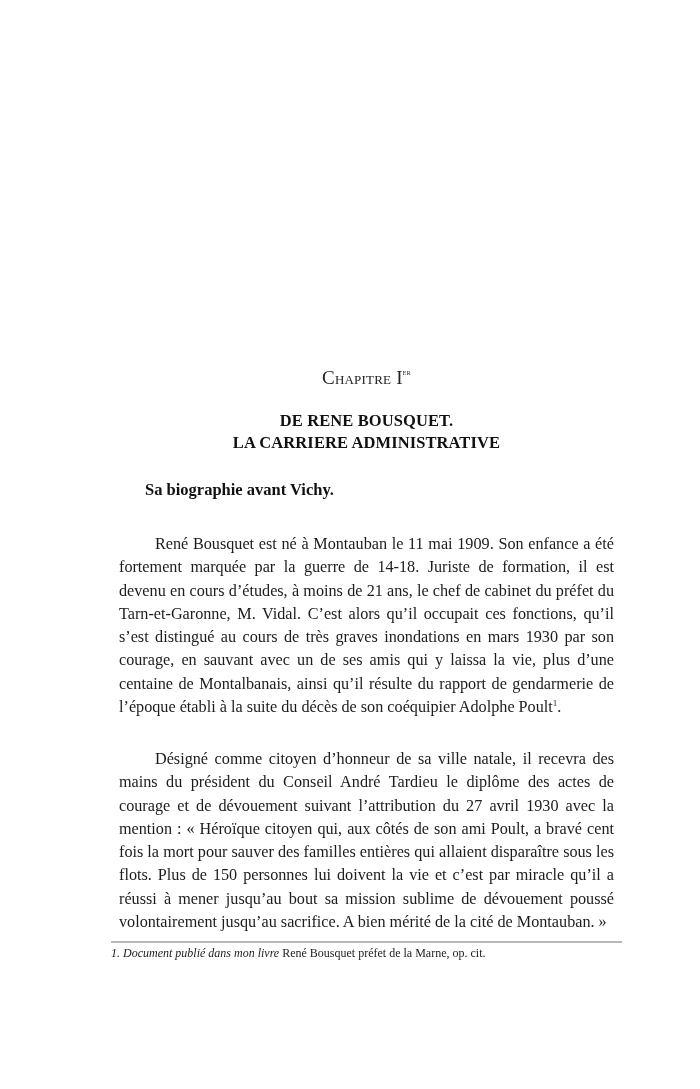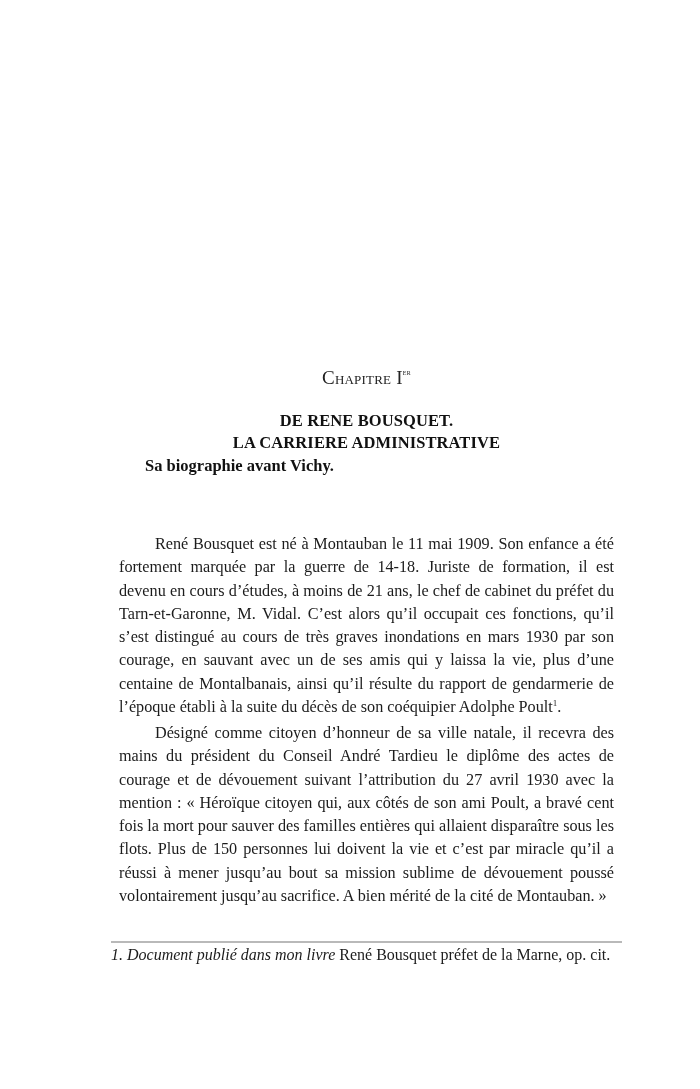--- a/index.html
+++ b/index.html
@@ -10,34 +10,34 @@
     .chapter-label { position: absolute; top: 367px; left: 111px; width: 511px;
                      text-align: center; font-size: 19px; letter-spacing: 0.2px; color: #222; }
     .chapter-label .small-caps { font-variant: small-caps; }
     .chapter-label sup { font-size: 9px; vertical-align: 9px; letter-spacing: 0.3px; }
 
     .chapter-title { position: absolute; top: 410px; left: 111px; width: 511px;
                      text-align: center; font-size: 16.5px; font-weight: bold;
                      line-height: 22px; color: #111; letter-spacing: 0.1px; }
     .chapter-title div { white-space: nowrap; }
 
-    .section-title { position: absolute; top: 456px; left: 145px;
+    .section-title { position: absolute; top: 480px; left: 145px;
                      font-size: 16.5px; font-weight: bold; color: #111; }
 
     .body-text { position: absolute; left: 111px; width: 511px; font-size: 16.2px;
                  line-height: 23.3px; text-align: justify; color: #1c1c1c; }
     .body-text p { margin: 8px; text-indent: 36px; }
     .p1 { top: 525px; }
-    .p2 { top: 714px; }
+    .p2 { top: 740px; }
     .body-text sup { font-size: 9px; vertical-align: 6px; line-height: 0; }
 
     .footnote-rule { position: absolute; top: 941px; left: 111px; width: 511px;
                      height: 2px; background: #b9b9b9; }
     .footnote { position: absolute; top: 946px; left: 111px; width: 511px;
-                font-size: 16px; color: #1c1c1c; white-space: nowrap; }
+                font-size: 12px; color: #1c1c1c; white-space: nowrap; }
     .footnote .fn-italic { font-style: italic; }
   </style>
 </head>
 <body>
 
 <div class="page">
 
   <div class="chapter-label">
     <span class="small-caps">Chapitre</span>
     <span>I</span><sup class="small-caps">er</sup>

